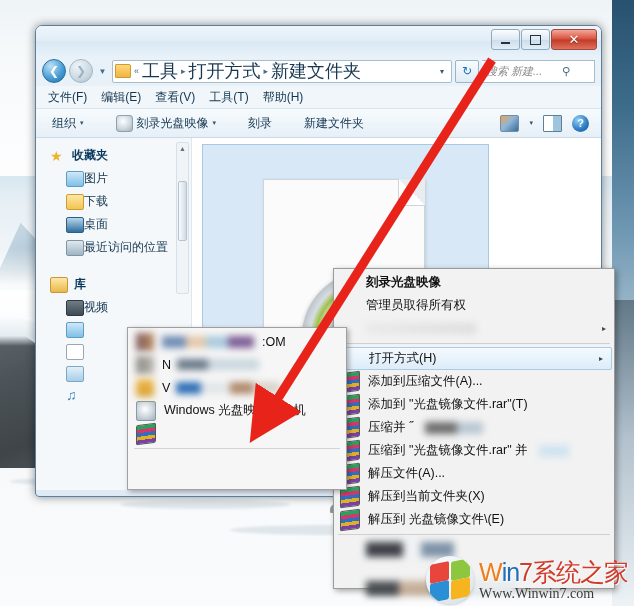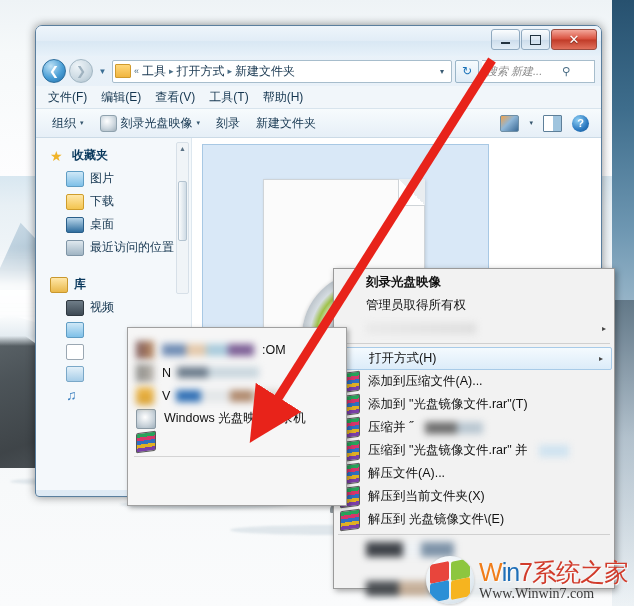--- a/index.html
+++ b/index.html
@@ -83,57 +83,57 @@
     border:1px solid #2e6f9e;display:flex;align-items:center;justify-content:center;
     color:#fff;font-size:12px;line-height:1;}
   #nav-fwd{background:radial-gradient(circle at 35% 28%,#eef4f8,#cbd9e2 60%,#a9bdc9 100%);
     border-color:#a3b7c4;color:#9fb2bf;}
   #nav-hist{width:13px;height:22px;display:flex;align-items:center;justify-content:center;
     color:#3a6e94;font-size:8px;}
   #addrbar{flex:1;height:21px;border:1px solid #a7bdcc;background:#fff;border-radius:2px;
     display:flex;align-items:center;padding:0 2px;gap:3px;}
   #addr-ico{width:14px;height:12px;border-radius:1px 2px 1px 1px;
     background:linear-gradient(to bottom,#ffd77a,#f0b53f);border:1px solid #d09a2c;}
-  .crumb{font-size:12px;color:#17364f;white-space:nowrap;}
+  .crumb{font-size:18px;color:#17364f;white-space:nowrap;}
   .crumb-sep{color:#4a6d85;font-size:9px;}
   #addr-drop{margin-left:auto;color:#3a5b73;font-size:8px;padding:0 5px;}
   #refresh{width:22px;height:21px;border:1px solid #9ab5c8;border-radius:2px;
     background:linear-gradient(to bottom,#f6fbfe,#e0ecf6);
     display:flex;align-items:center;justify-content:center;color:#1a72b8;font-size:12px;}
   #searchbox{width:104px;height:21px;border:1px solid #a7bdcc;border-left:none;background:#fff;
     display:flex;align-items:center;padding:0 4px;}
   #searchbox span{font-style:italic;color:#8b8b8b;font-size:11px;white-space:nowrap;flex:1;text-align:center;}
   #searchbox .mag{color:#4a6d85;font-size:11px;}
 
   
   #menubar{height:22px;display:flex;align-items:center;gap:14px;padding:0 12px;
     background:#f1f6fa;border-bottom:1px solid #d8e4ed;font-size:12px;color:#14354f;}
   
-  #toolbar{height:28px;display:flex;align-items:center;gap:0;padding:0 8px;
+  #toolbar{height:28px;display:flex;align-items:center;gap:16px;padding:0 8px;
     background:linear-gradient(to bottom,#f7fbfd,#e6eff7);
     border-bottom:1px solid #cbdae6;font-size:12px;color:#14354f;}
   .tbitem{display:flex;align-items:center;gap:4px;padding:3px 8px;white-space:nowrap;}
   .caret{font-size:7px;color:#36566e;}
   #tb-burn-ico{width:15px;height:15px;border-radius:3px;
     background:radial-gradient(circle at 40% 35%,#fff,#cfd9e0 55%,#9fafba);
     border:1px solid #8fa2ae;}
   #tbright{margin-left:auto;display:flex;align-items:center;gap:10px;padding-right:4px;}
   #ico-view{width:17px;height:15px;border:1px solid #6f8fa6;border-radius:2px;
     background:linear-gradient(135deg,#f2a24a 0%,#8fb7d8 45%,#3c6b96 100%);}
   #ico-pane{width:17px;height:15px;border:1px solid #5d7f99;border-radius:1px;
     background:linear-gradient(to right,#ffffff 0 55%,#9fc4de 55% 100%);}
   #ico-help{width:17px;height:17px;border-radius:50%;
     background:radial-gradient(circle at 35% 30%,#8fd0f5,#2b79c0 60%,#14558f);
     color:#fff;font-size:11px;font-weight:bold;display:flex;align-items:center;justify-content:center;}
 
   
   #body{display:flex;height:352px;background:#fff;}
   #nav{width:155px;background:#f4f8fb;border-right:1px solid #dde7ef;position:relative;padding-top:6px;}
   .navgroup{display:flex;align-items:center;gap:6px;padding:3px 0 3px 14px;font-size:12px;color:#0b3a5e;font-weight:bold;}
-  .navitem{display:flex;align-items:center;gap:6px;padding:3px 0 3px 30px;font-size:12px;color:#14354f;}
+  .navitem{display:flex;align-items:center;padding:3px 0 3px 30px;font-size:12px;color:#14354f;}
   .nico{width:16px;height:14px;flex:none;border-radius:2px;}
   .ic-star{background:none;color:#f0b429;font-size:14px;line-height:14px;}
   .ic-pic{background:linear-gradient(to bottom,#cfe8f7,#7ec0e8);border:1px solid #5f9dc4;}
   .ic-dl{background:linear-gradient(to bottom,#ffe7a8,#f3c44f);border:1px solid #cf9d2b;}
   .ic-desk{background:linear-gradient(to bottom,#b9d6ea,#2f6d9e);border:1px solid #2a5f8a;}
   .ic-rec{background:linear-gradient(to bottom,#dfe8ee,#9fb4c3);border:1px solid #7f95a6;}
   .ic-lib{background:linear-gradient(to bottom,#ffe7a8,#e9b84a);border:1px solid #c9982e;}
   .ic-vid{background:linear-gradient(to bottom,#6f7d88,#3e4a54);border:1px solid #2f3840;}
   .ic-doc{background:#fff;border:1px solid #9aa7b2;}
   .ic-pic2{background:linear-gradient(to bottom,#e3f0f9,#a7cde8);border:1px solid #7aa8c8;}
@@ -165,21 +165,21 @@
   #status-ico{position:absolute;left:18px;top:8px;width:40px;height:38px;background:#fff;
     border:1px solid #cdd6dd;}
   #status-disc{position:absolute;left:22px;top:14px;width:28px;height:28px;border-radius:50%;
     background:radial-gradient(circle at 45% 40%,#f8fafb 0 16%,#c5ccd2 16% 20%,#e3e8ec 34%,#9fb84f 52%,#c3cad0 70%,#a8b0b7 100%);}
   .blurbar{position:absolute;filter:blur(3px);border-radius:2px;}
 
   
   #openwith{
     position:absolute;left:127px;top:327px;width:218px;height:157px;
     background:#f6f6f6;border:1px solid #a0a0a0;box-shadow:2px 2px 5px rgba(0,0,0,.3);
-    z-index:30;padding:10px 0;
+    z-index:30;padding:2px 0;
   }
   #openwith .mi{height:23px;display:flex;align-items:center;gap:8px;padding:0 10px 0 8px;font-size:12.5px;color:#111;}
   #openwith .mi .mico{width:18px;height:18px;flex:none;}
   .rar-ico{background:
       linear-gradient(to bottom,#27a35a 0 20%,#d7356b 20% 40%,#2f6fc0 40% 60%,#e0b024 60% 80%,#7a3fa8 80% 100%);
     border:1px solid #555;border-radius:2px;transform:skewY(-8deg);}
   .win-ico{background:radial-gradient(circle at 45% 40%,#fff,#cdd6dd 55%,#9fb0bc);border:1px solid #8b9aa5;border-radius:2px;}
   #openwith .sep{height:1px;background:#d4d4d4;margin:3px 6px;}
 
   

